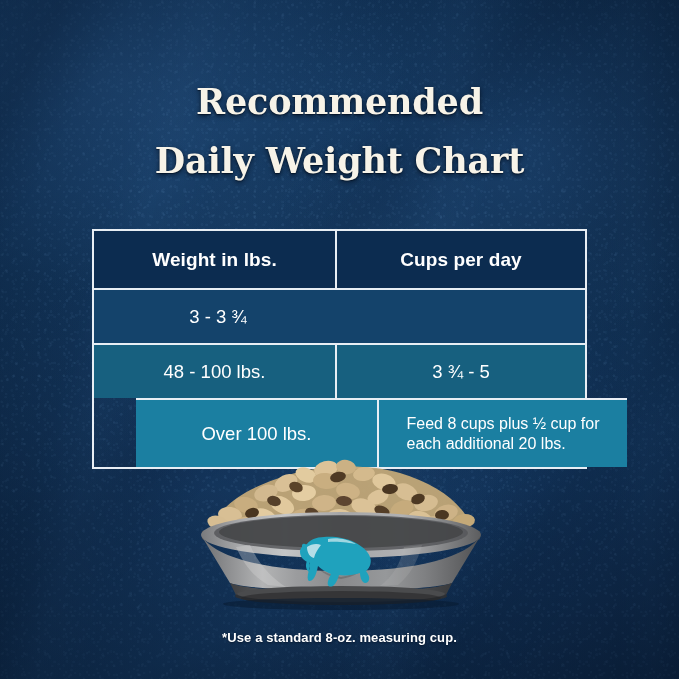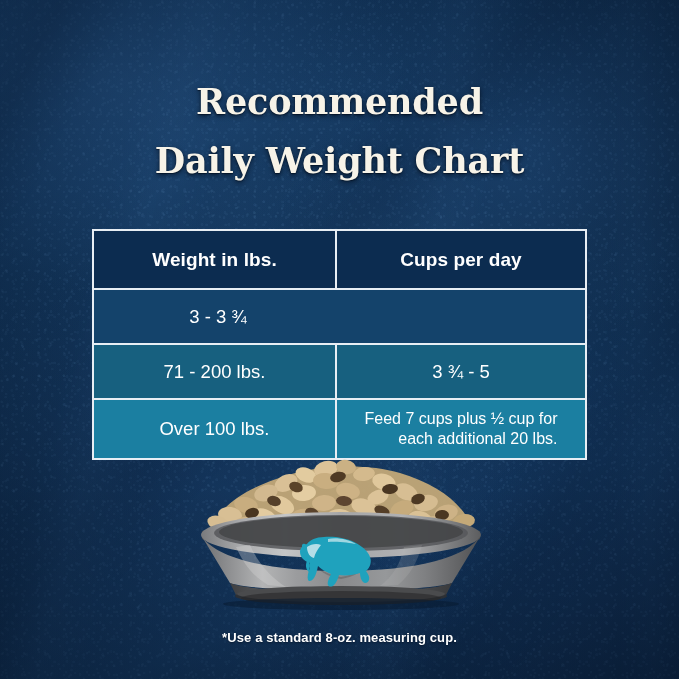--- a/index.html
+++ b/index.html
@@ -105,33 +105,33 @@
     display: flex;
     width: 100%;
     box-sizing: border-box;
   }
   .trow + .trow { border-top: 2px solid #e8eef4; }
   .cell {
     box-sizing: border-box;
     display: flex;
     align-items: center;
     justify-content: center;
-    text-align: right;
+    text-align: left;
     color: #ffffff;
     padding: 4px 8px;
   }
   .cell.left { width: 243px; border-right: 2px solid #e8eef4; }
   .cell.right { width: 248px; }
 
   .row-head { background: #0c2c50; height: 57px; }
   .row-head .cell { font-size: 19px; font-weight: bold; letter-spacing: 0.1px; }
 
   .row-1 { background: #14436b; height: 55px; }
   .row-2 { background: #17607f; height: 55px; }
-  .row-3 { background: #1b7fa1; height: 60px; }
+  .row-3 { background: #1b7fa1; height: 69px; margin-left: 42px; }
   .row-1 .cell, .row-2 .cell, .row-3 .cell { font-size: 18.5px; font-weight: normal; }
   .row-3 .cell.right { font-size: 16px; line-height: 20px; }
   .cell .sub { display: block; }
 
   
   #bowl-group {
     position: absolute;
     z-index: 8;
     left: 178px;
     top: 455px;
@@ -173,29 +173,29 @@
     <div class="trow row-head">
       <div class="cell left">Weight in lbs.</div>
       <div class="cell right">Cups per day</div>
     </div>
 
     <div class="trow row-1">
       <div class="cell right">3 - 3 ¾</div>
     </div>
 
     <div class="trow row-2">
-      <div class="cell left">71 - 200 lbs.</div>
+      <div class="cell left">48 - 100 lbs.</div>
       <div class="cell right">3 ¾ - 5</div>
     </div>
 
     <div class="trow row-3">
       <div class="cell left">Over 100 lbs.</div>
       <div class="cell right">
         <div>
-          <span class="sub">Feed 7 cups plus ½ cup for</span>
+          <span class="sub">Feed 8 cups plus ½ cup for</span>
           <span class="sub">each additional 20 lbs.</span>
         </div>
       </div>
     </div>
 
   </div>
 
   <div id="bowl-group">
     <svg id="bowl-svg" viewBox="0 0 326 155" xmlns="http://www.w3.org/2000/svg" aria-hidden="true">
       <defs>

